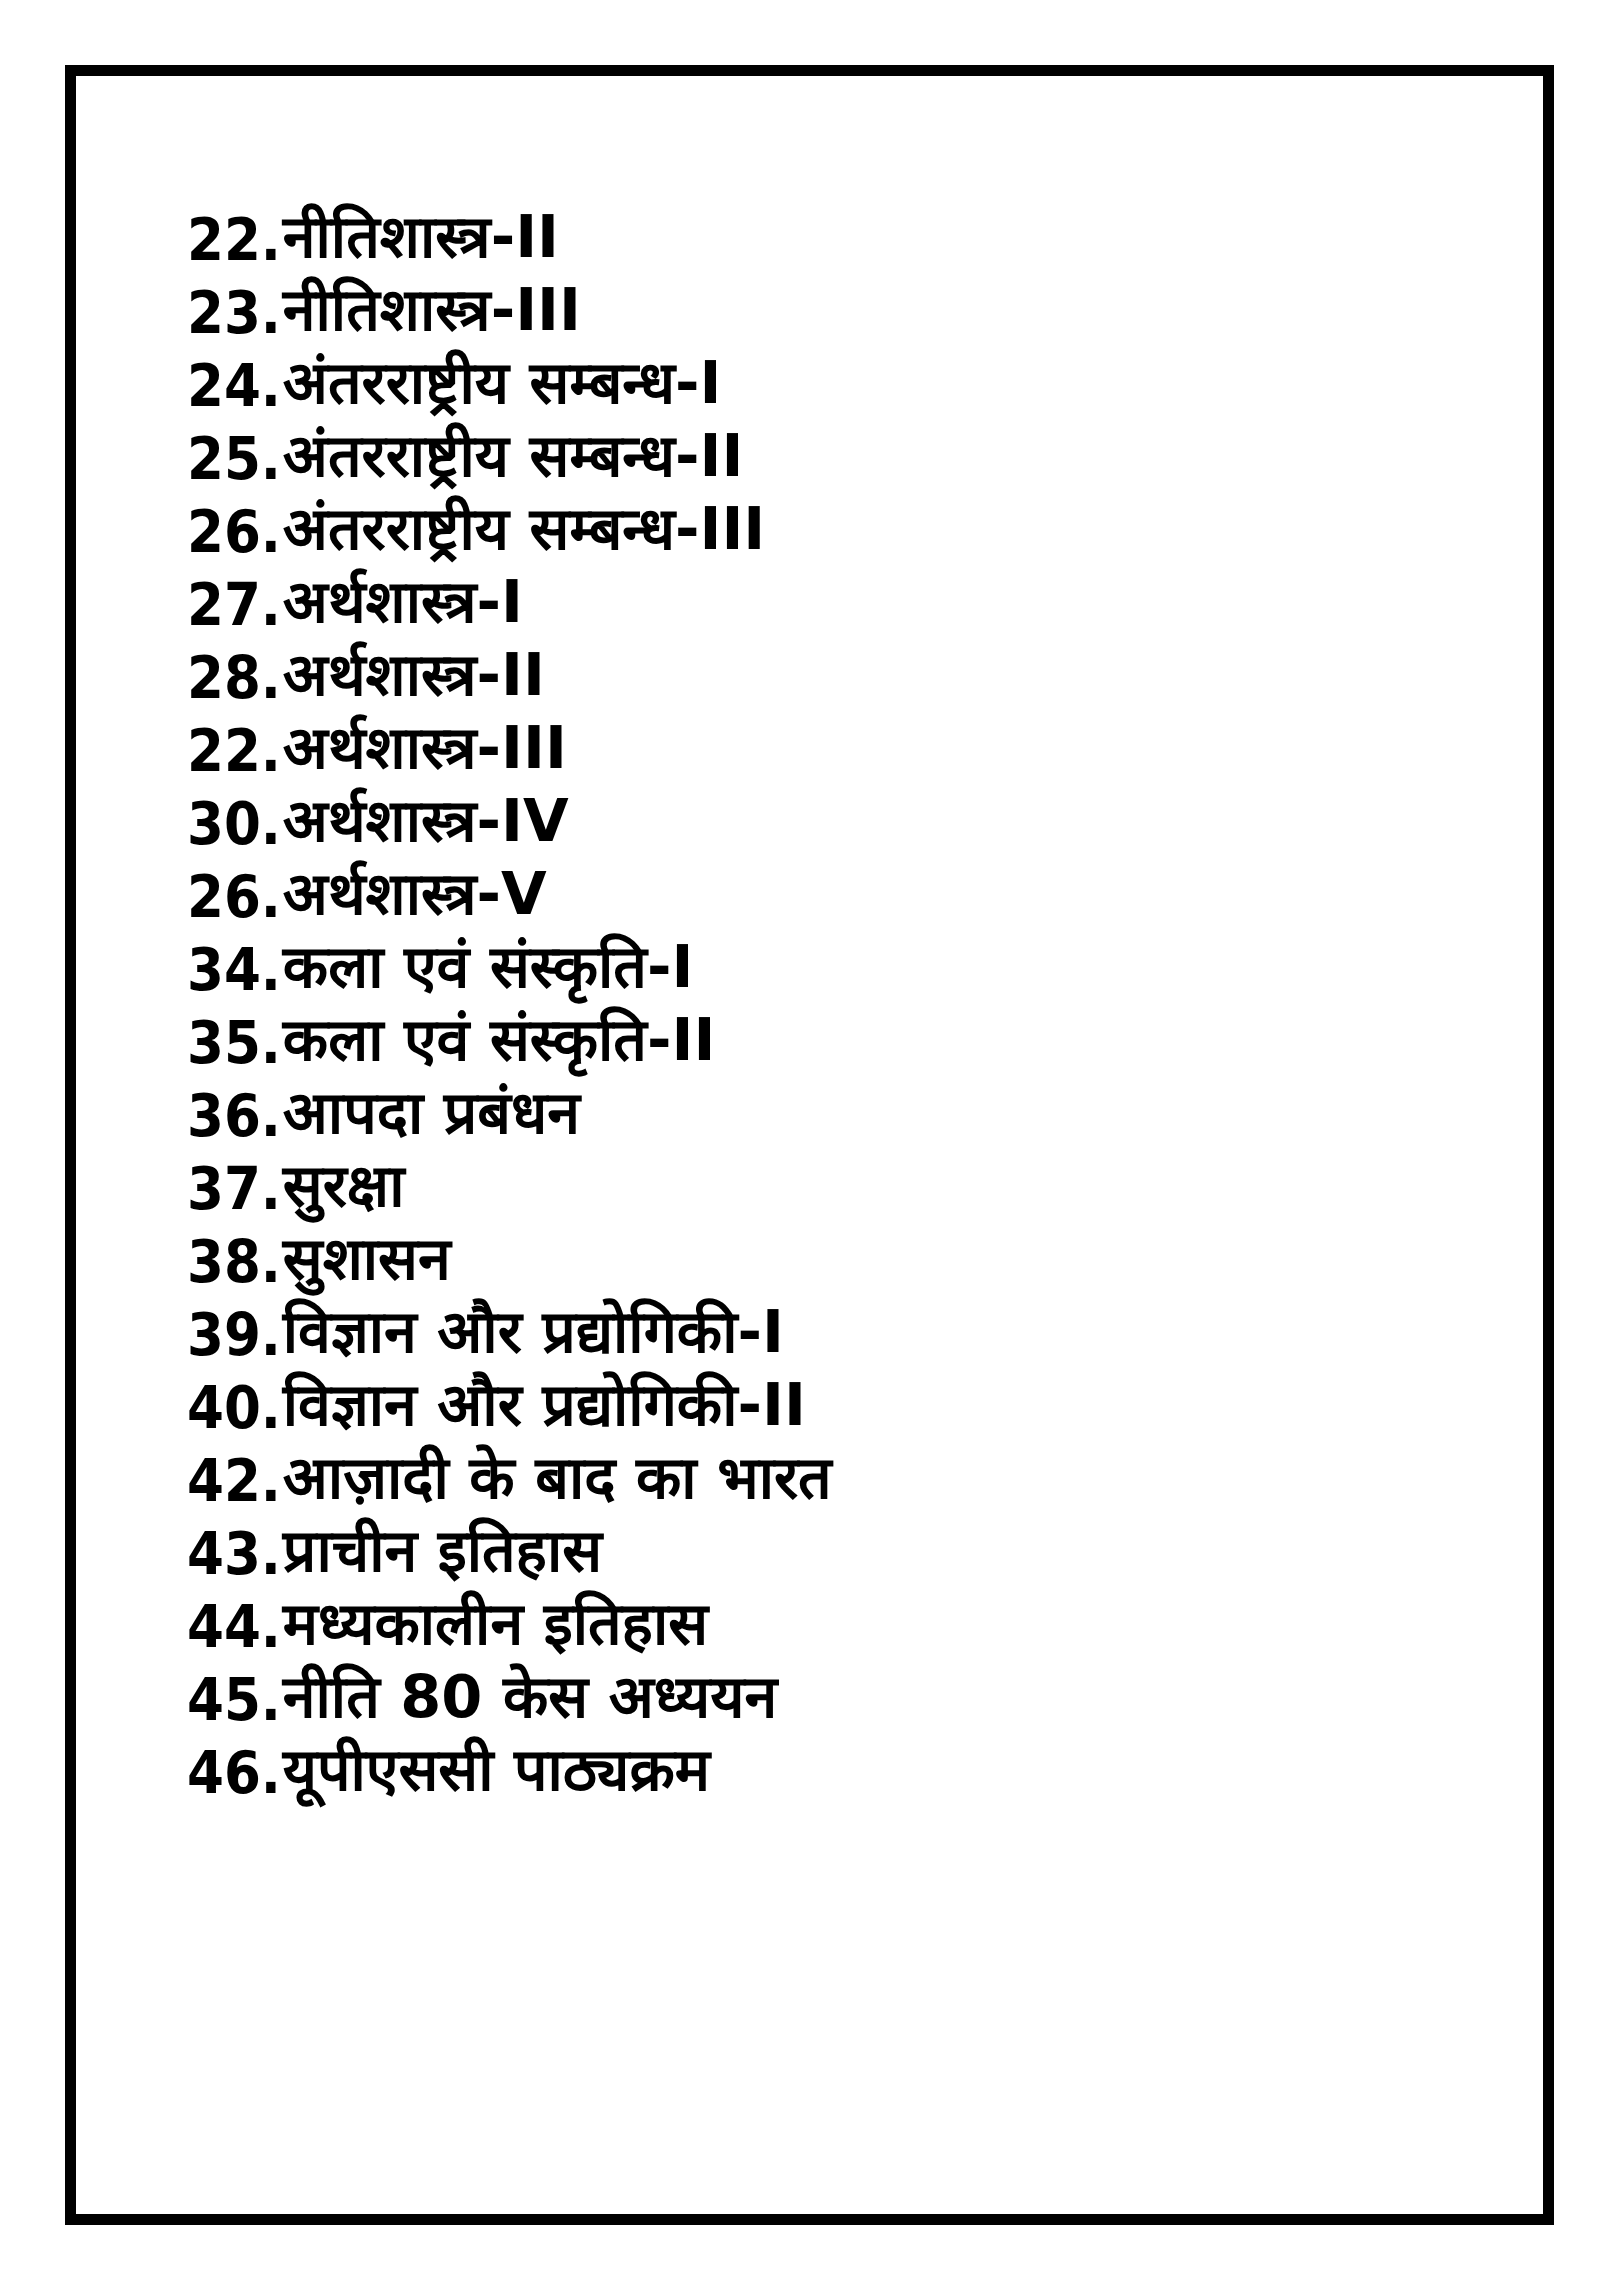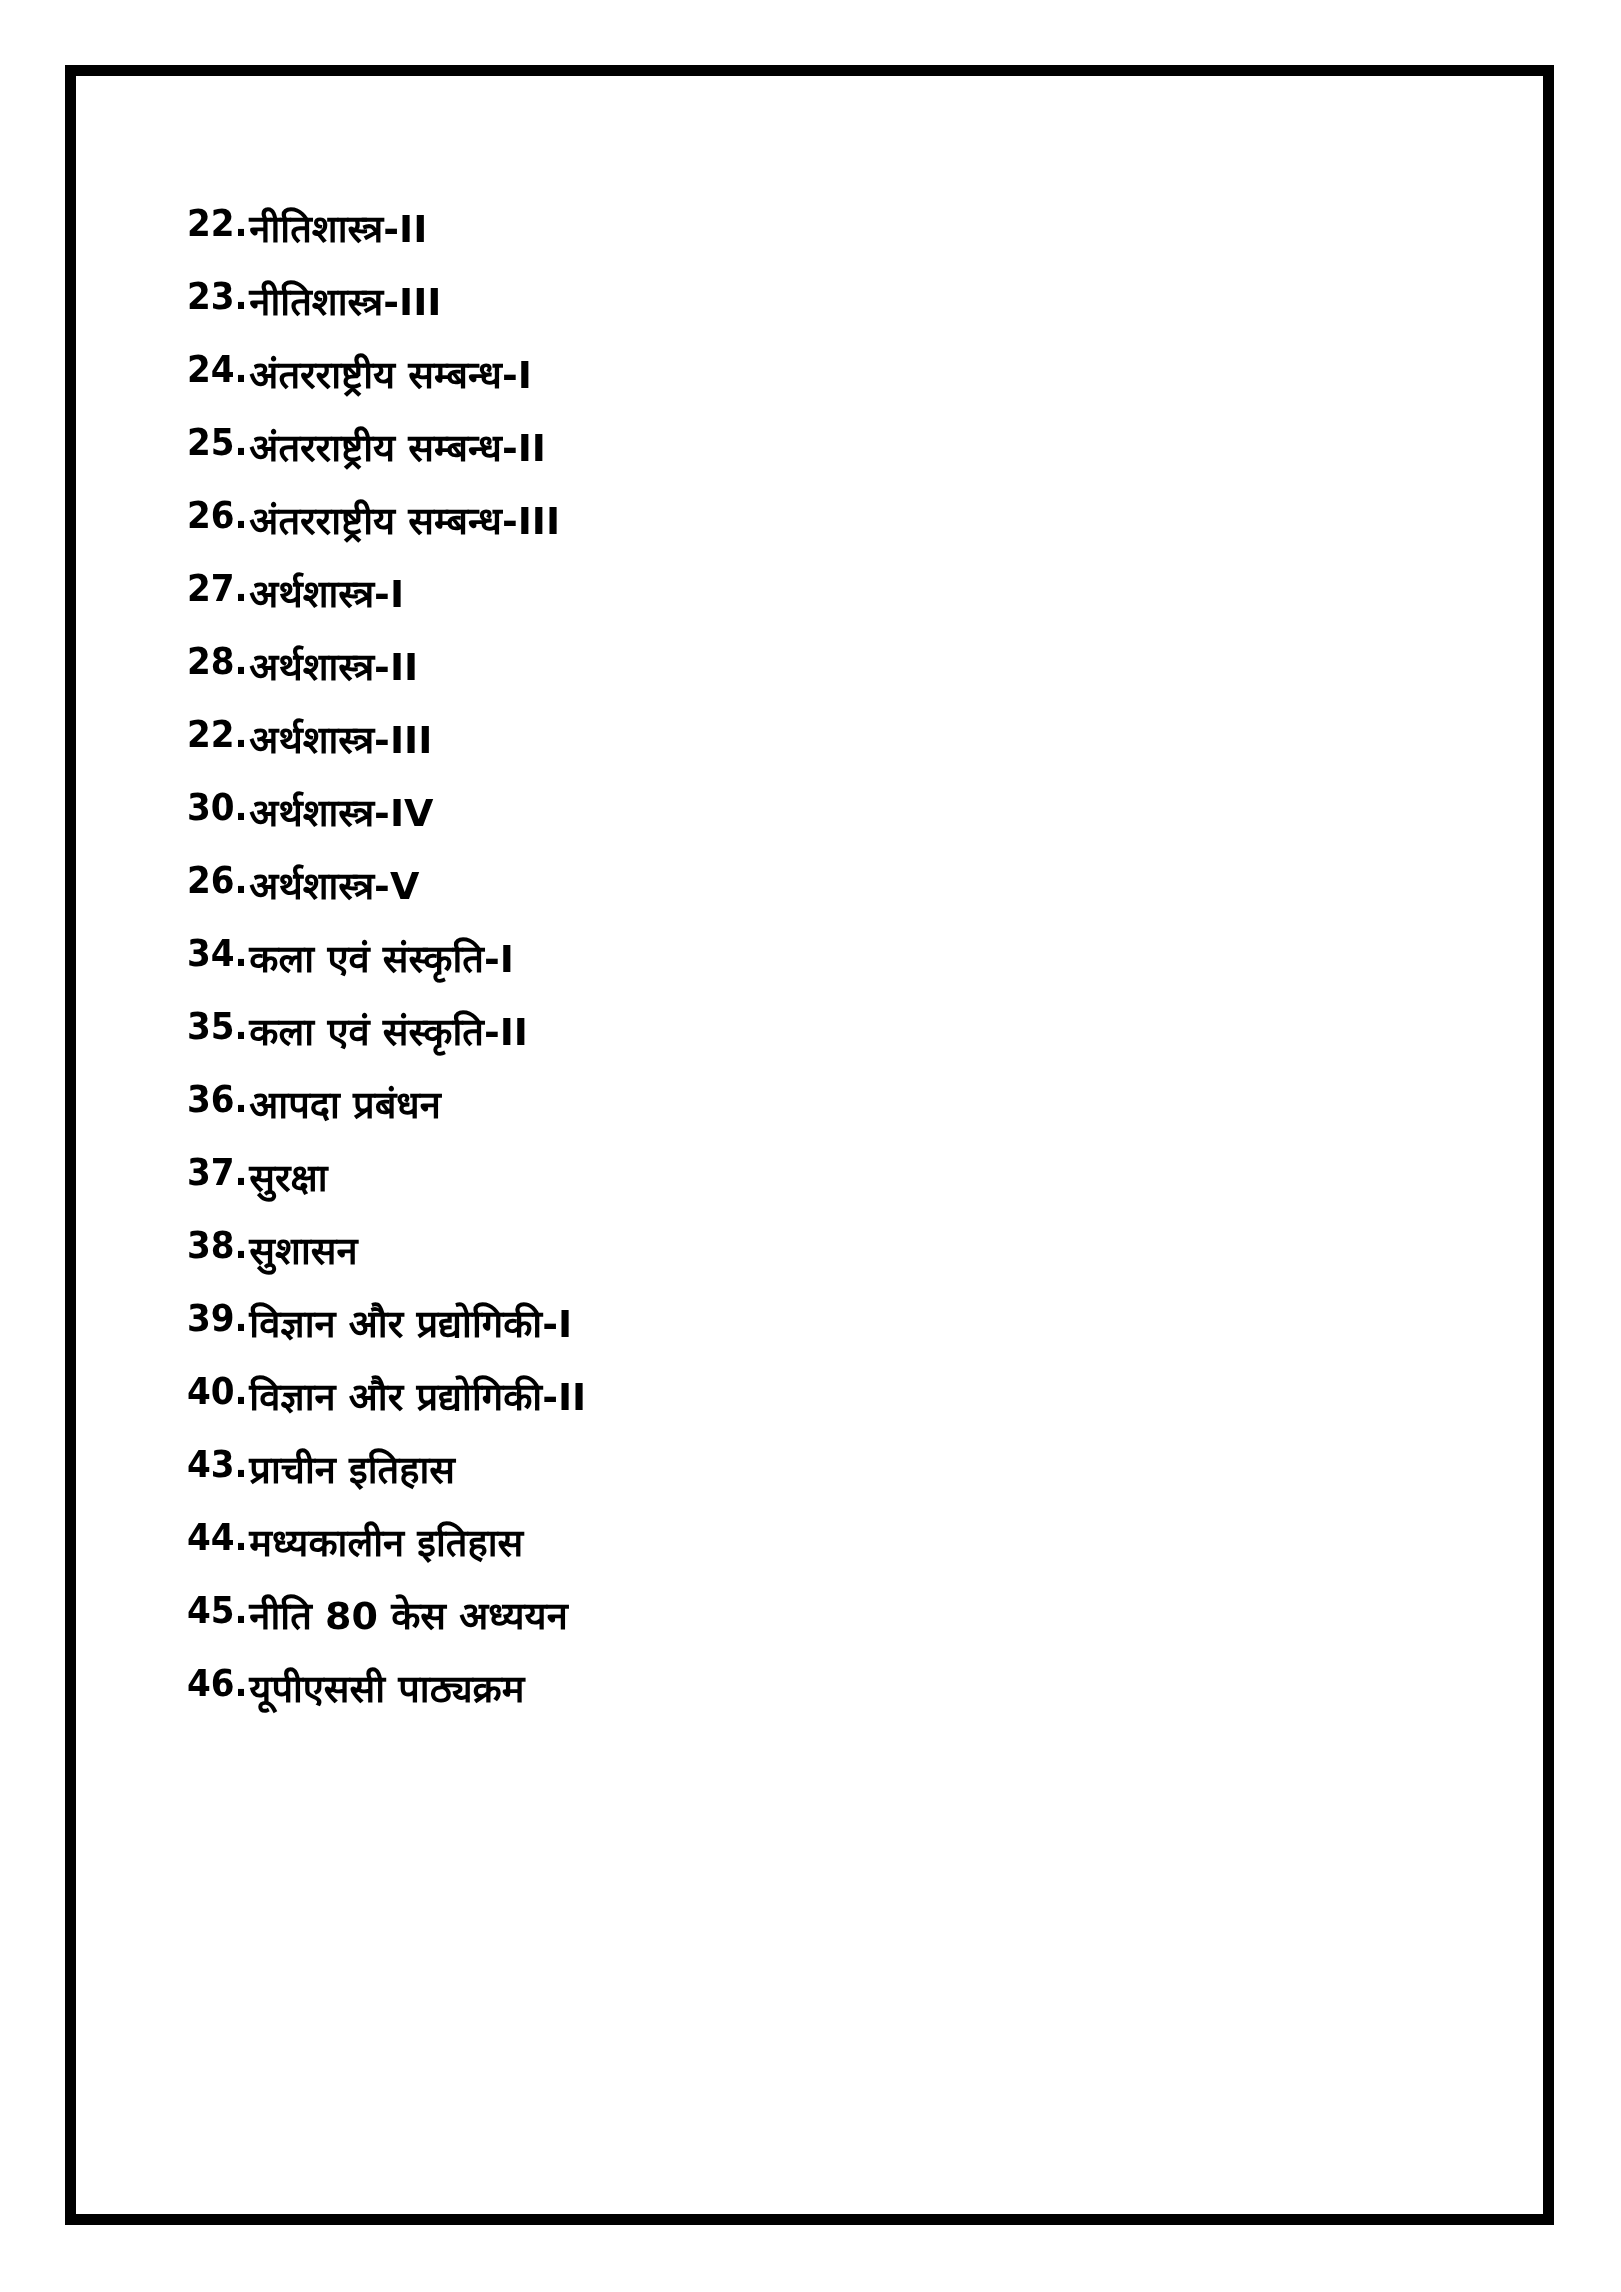--- a/index.html
+++ b/index.html
@@ -25,23 +25,23 @@
     background: #ffffff;
   }
   .list {
     position: absolute;
     left: 111px;
     top: 125px;
     right: 18px;
   }
   .item {
     display: flex;
-    align-items: flex-start;
+    align-items: flex-end;
     height: 73px;
-    font-size: 38px;
+    font-size: 59px;
     font-weight: 700;
     white-space: nowrap;
     letter-spacing: 0px;
   }
   .num {
     min-width: 59px;
     text-align: left;
     font-stretch: condensed;
   }
   .label {
@@ -115,20 +115,24 @@
       </div>
       <div class="item">
         <span class="num">39.</span>
         <span class="label">विज्ञान और प्रद्योगिकी-I</span>
       </div>
       <div class="item">
         <span class="num">40.</span>
         <span class="label">विज्ञान और प्रद्योगिकी-II</span>
       </div>
       <div class="item">
+        <span class="num">42.</span>
+        <span class="label">आज़ादी के बाद का भारत</span>
+      </div>
+      <div class="item">
         <span class="num">43.</span>
         <span class="label">प्राचीन इतिहास</span>
       </div>
       <div class="item">
         <span class="num">44.</span>
         <span class="label">मध्यकालीन इतिहास</span>
       </div>
       <div class="item">
         <span class="num">45.</span>
         <span class="label">नीति 80 केस अध्ययन</span>

